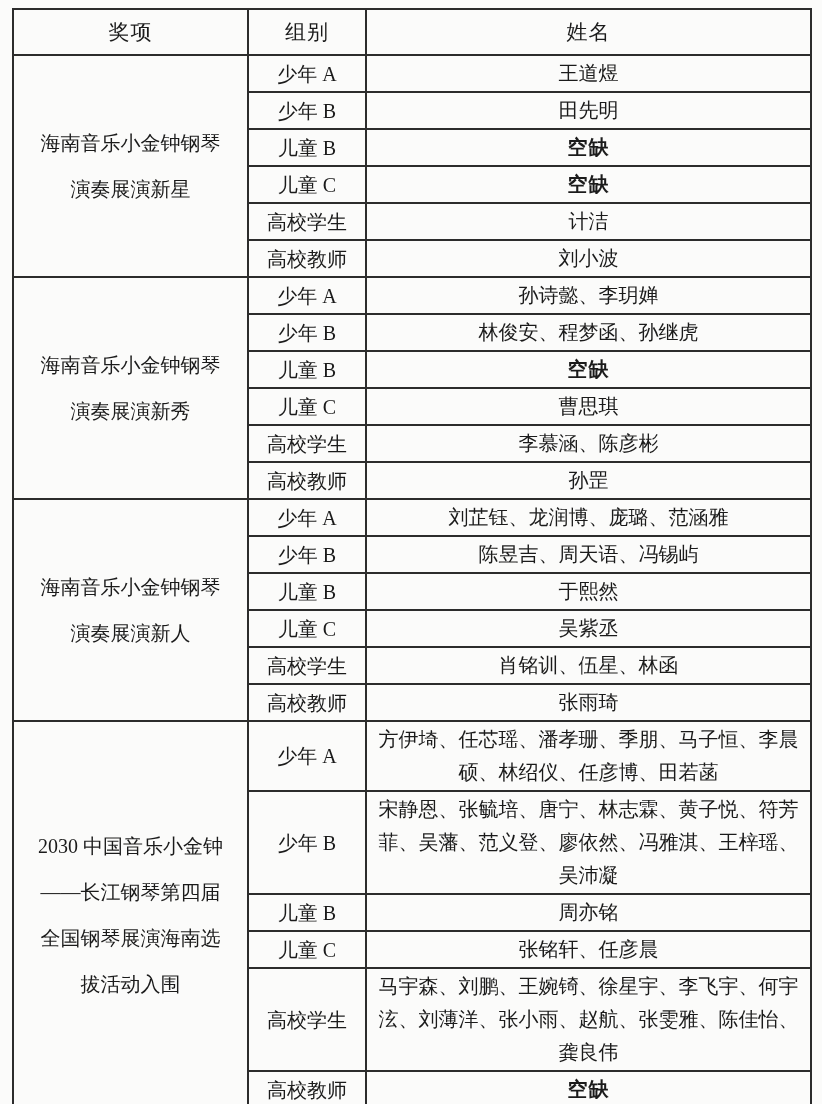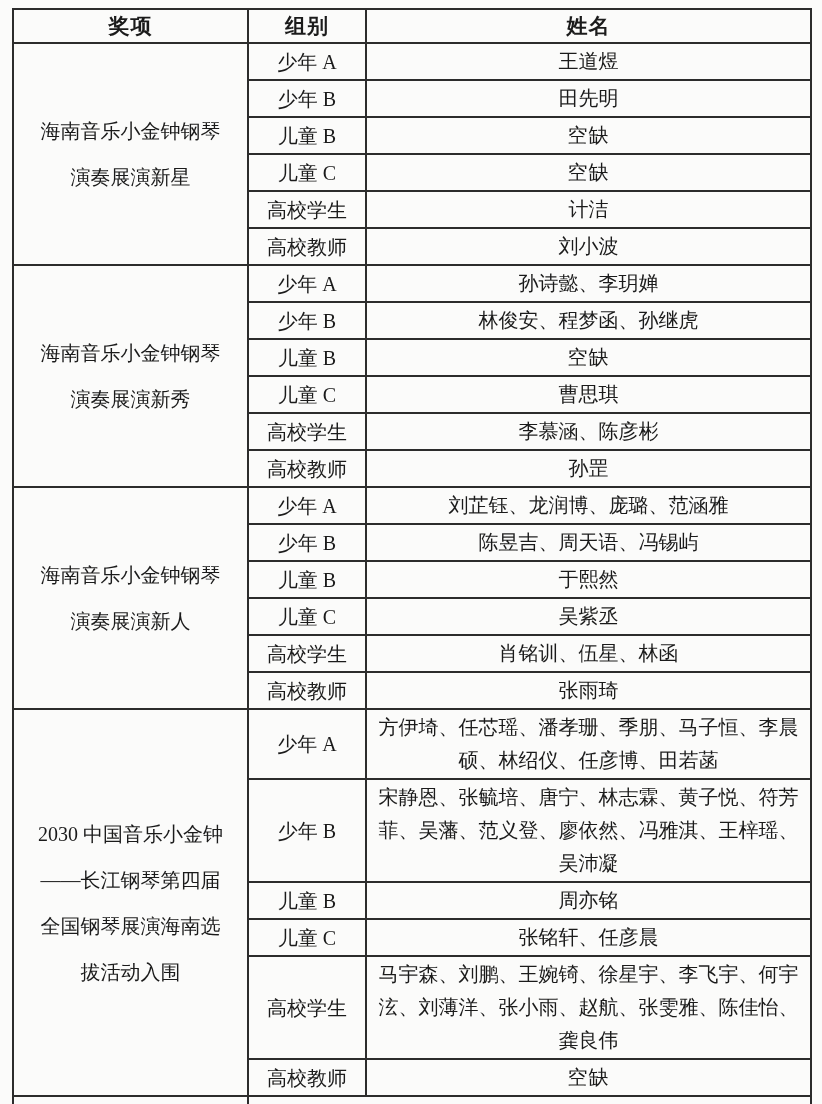--- a/index.html
+++ b/index.html
@@ -27,39 +27,39 @@
   col.c-group { width: 118px; }
   col.c-names { width: 445px; }
   th, td {
     border: 2px solid #2c2c2c;
     text-align: center;
     vertical-align: middle;
     padding: 0 4px;
     box-sizing: border-box;
   }
   thead th {
-    height: 34px;
+    height: 46px;
     font-size: 21px;
-    font-weight: 700;
+    font-weight: 400;
     letter-spacing: 1px;
   }
   td.group-cell {
     font-size: 20px;
     height: 33px;
     line-height: 30px;
     white-space: nowrap;
     text-align: center;
   }
   td.names-cell {
     font-size: 20px;
     line-height: 33px;
     padding: 1px 6px;
   }
   td.names-cell.vacant {
-    font-weight: 400;
+    font-weight: 700;
     letter-spacing: 1px;
   }
   td.award-cell {
     font-size: 20px;
     line-height: 46px;
     white-space: pre-line;
     padding: 0 6px;
   }
   td.award-cell.footer-award {
     line-height: 33px;

